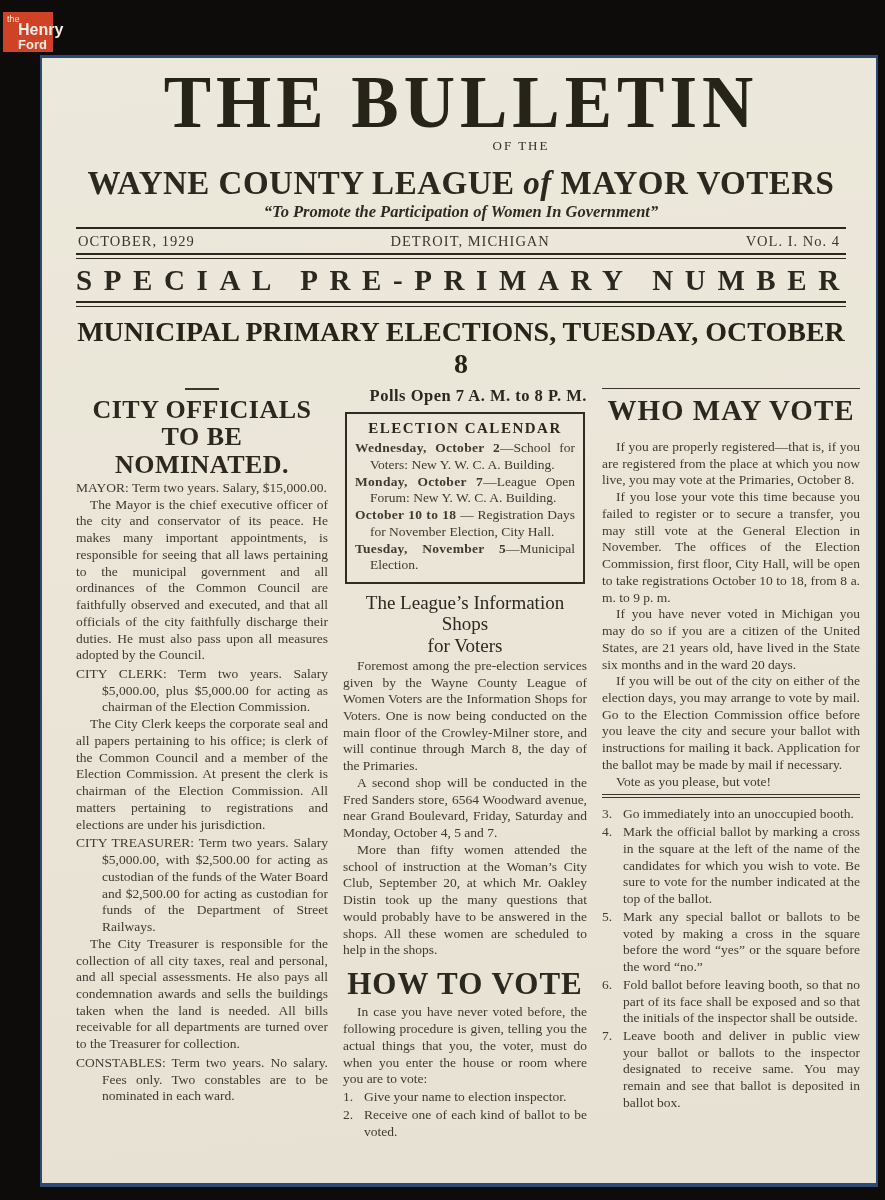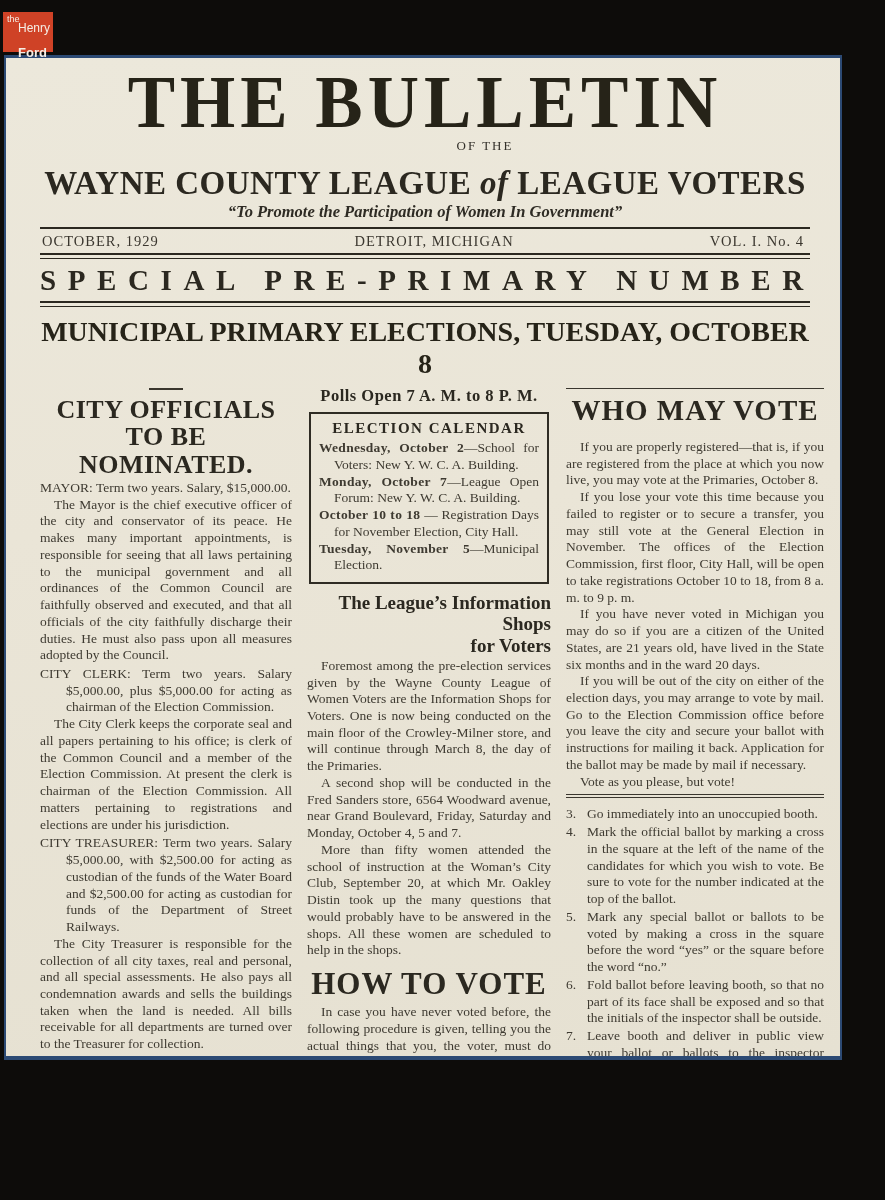--- a/index.html
+++ b/index.html
@@ -11,25 +11,25 @@
     font-family:"Liberation Serif","DejaVu Serif",serif;
   }
   
   .hf-logo{
     position:absolute;left:3px;top:12px;width:50px;height:40px;
     background:#cf4226;color:#f5ede4;z-index:5;
     font-family:"Liberation Sans","DejaVu Sans",sans-serif;
     line-height:1;padding:3px 0 2px 4px;box-sizing:border-box;
   }
   .hf-logo .the{font-size:9px;display:block;}
-  .hf-logo .henry{font-size:12px;font-weight:normal;display:block;margin:-2px 0 12px 11px;}
+  .hf-logo .henry{font-size:16px;font-weight:bold;display:block;margin:-2px 0 0 11px;}
   .hf-logo .ford{font-size:13px;font-weight:bold;display:block;margin:0 0 0 11px;}
   
   .paper{
-    position:absolute;left:4px;top:55px;width:838px;height:1005px;
+    position:absolute;left:40px;top:55px;width:838px;height:1132px;
     background:linear-gradient(175deg,#ece8db 0%,#eae5d7 45%,#e6e1d2 100%);
     border:2px solid #2c4a74;border-bottom-width:4px;border-top-width:3px;
     box-sizing:border-box;
     color:#3e3a31;
     overflow:hidden;
     padding:8px 30px 0 34px;
   }
   
   .masthead{text-align:center;}
   .mast-title{
@@ -59,24 +59,24 @@
   .cols{display:flex;gap:15px;margin-top:6px;}
   .col{font-size:13.5px;line-height:1.24;text-align:justify;}
   .col-left{width:252px;flex:0 0 252px;}
   .col-mid{width:244px;flex:0 0 244px;}
   .col-right{width:258px;flex:0 0 258px;}
   .mini-rule{width:34px;border-top:2px solid #3a362e;margin:2px auto 6px auto;}
   .col-rule{border-top:1.5px solid #3a362e;margin:2px 0 4px 0;}
   .h-big{font-size:26px;font-weight:bold;text-align:center;line-height:1.05;color:#2b2820;letter-spacing:0.5px;}
   .h-who{font-size:29px;font-weight:bold;text-align:center;color:#2b2820;letter-spacing:1px;margin-bottom:10px;}
   .h-how{font-size:31px;font-weight:bold;text-align:center;color:#2b2820;letter-spacing:1px;margin:6px 0 1px 0;}
-  .h-shops{font-size:19px;font-weight:bold;text-align:right;line-height:1.12;color:#2b2820;margin:8px 0 2px 0;}
+  .h-shops{font-size:19px;font-weight:normal;text-align:center;line-height:1.12;color:#2b2820;margin:8px 0 2px 0;}
   .para{text-indent:14px;margin:0;}
   .entry{padding-left:26px;text-indent:-26px;margin:2px 0 0 0;}
-  .polls{font-size:16.5px;font-weight:bold;text-align:center;letter-spacing:0.5px;color:#2b2820;margin-bottom:5px;}
+  .polls{font-size:16.5px;font-weight:bold;text-align:right;letter-spacing:0.5px;color:#2b2820;margin-bottom:5px;}
   .cal-box{border:2px solid #2f2c24;padding:5px 8px 8px 8px;margin:2px 2px 0 2px;}
   .cal-title{font-size:15px;font-weight:bold;text-align:center;letter-spacing:1.5px;color:#2b2820;margin-bottom:3px;}
   .cal-entry{padding-left:15px;text-indent:-15px;margin:0;}
   .cal-entry b{letter-spacing:0.3px;}
   .step{display:flex;margin:1px 0 0 0;}
   .step .num{flex:0 0 21px;}
   .step .txt{flex:1;text-align:justify;}
   .vote-final{text-indent:14px;margin:0 0 4px 0;}
   .steps-rule{border-top:1.5px solid #3a362e;border-bottom:1px solid #3a362e;height:2px;margin:3px 0 8px 0;}
 </style>
@@ -90,21 +90,21 @@
 </div>
 
 <div class="paper">
 
   <div class="masthead">
     <div class="mast-title">THE BULLETIN</div>
     <div class="mast-ofthe">OF THE</div>
     <div class="mast-org">
       <span>WAYNE COUNTY LEAGUE</span>
       <span class="of-it">of</span>
-      <span>LEAGUE VOTERS</span>
+      <span>MAYOR VOTERS</span>
     </div>
     <div class="mast-motto">“To Promote the Participation of Women In Government”</div>
   </div>
 
   <hr class="rule">
 
   <div class="dateline">
     <span>OCTOBER, 1929</span>
     <span>DETROIT, MICHIGAN</span>
     <span>VOL. I.  No. 4</span>

